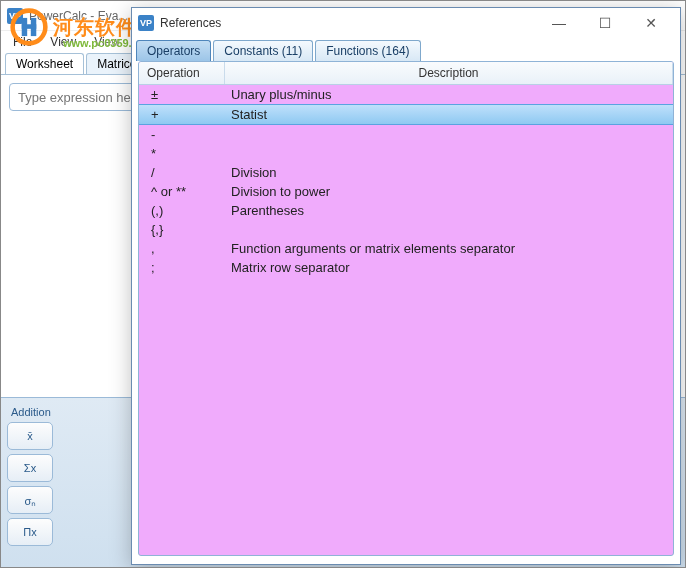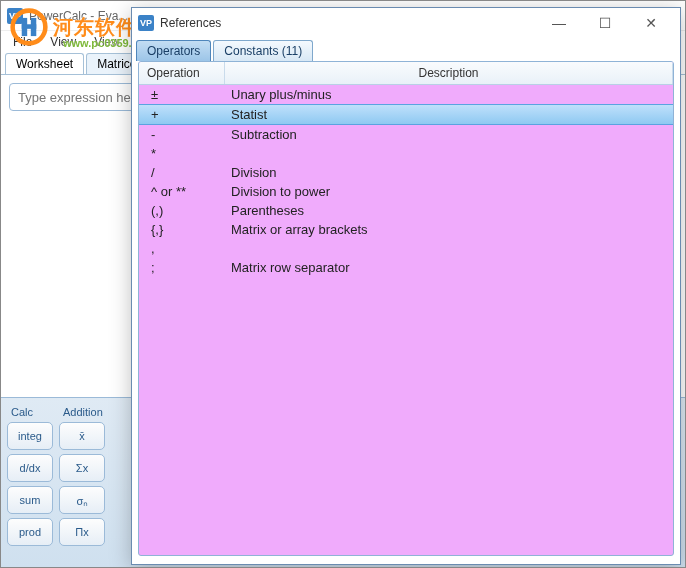--- a/index.html
+++ b/index.html
@@ -73,29 +73,20 @@
   <div class="parent-tabs">
     <div class="ptab active">Worksheet</div>
     <div class="ptab">Matrice</div>
   </div>
   <div class="worksheet-area">
     <input class="expr-input" placeholder="Type expression here" style="">
   </div>
 
   <div class="toolpanels">
     <div class="panel">
-      <div class="panel-label">Calc</div>
-      <div class="panel-btns">
-        <div class="tbtn">integ</div>
-        <div class="tbtn">d/dx</div>
-        <div class="tbtn">sum</div>
-        <div class="tbtn">prod</div>
-      </div>
-    </div>
-    <div class="panel">
       <div class="panel-label">Addition</div>
       <div class="panel-btns">
         <div class="tbtn">x̄</div>
         <div class="tbtn">Σx</div>
         <div class="tbtn">σₙ</div>
         <div class="tbtn">Πx</div>
       </div>
     </div>
     <div class="spacer"></div>
     <div class="rightcol">
@@ -124,60 +115,60 @@
     <span>References</span>
     <div class="child-sysbtns">
       <div class="sysbtn">—</div>
       <div class="sysbtn">☐</div>
       <div class="sysbtn">✕</div>
     </div>
   </div>
   <div class="child-tabs">
     <div class="ctab active">Operators</div>
     <div class="ctab">Constants (11)</div>
+    <div class="ctab">Functions (164)</div>
   </div>
   <div class="table-wrap">
     <div class="thead">
       <div class="th op">Operation</div>
       <div class="th desc">Description</div>
     </div>
     <div class="tbody" id="tbody">
         <div class="tr">
           <div class="td op">±</div>
           <div class="td desc">Unary plus/minus</div>
         </div>
         <div class="tr sel">
           <div class="td op">+</div>
           <div class="td desc">Statist</div>
         </div>
         <div class="tr">
           <div class="td op">-</div>
-          <div class="td desc">Subtraction</div>
         </div>
         <div class="tr">
           <div class="td op">*</div>
         </div>
         <div class="tr">
           <div class="td op">/</div>
           <div class="td desc">Division</div>
         </div>
         <div class="tr">
           <div class="td op">^ or **</div>
           <div class="td desc">Division to power</div>
         </div>
         <div class="tr">
           <div class="td op">(,)</div>
           <div class="td desc">Parentheses</div>
         </div>
         <div class="tr">
           <div class="td op">{,}</div>
-          <div class="td desc">Matrix or array brackets</div>
         </div>
         <div class="tr">
           <div class="td op">,</div>
+          <div class="td desc">Function arguments or matrix elements separator</div>
         </div>
         <div class="tr">
           <div class="td op">;</div>
           <div class="td desc">Matrix row separator</div>
         </div>
       </div>
   </div>
 </div>
 
 </body></html>

